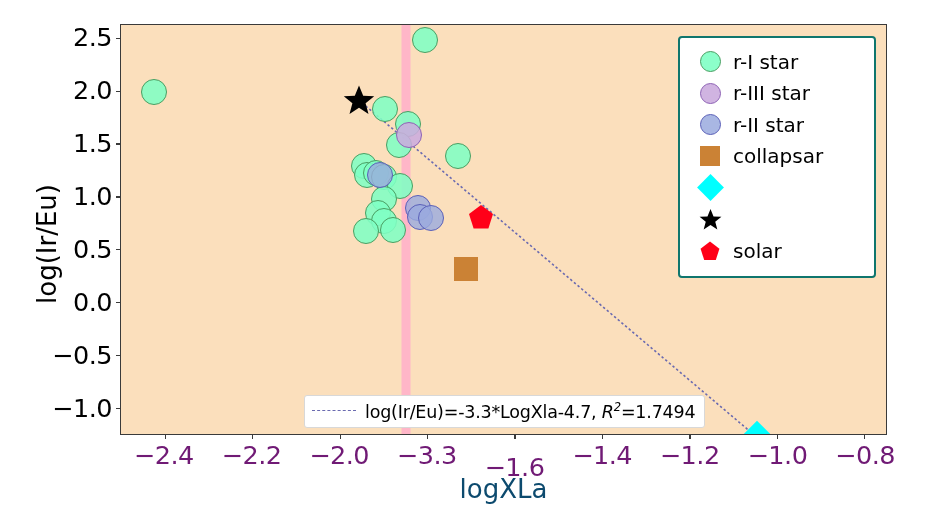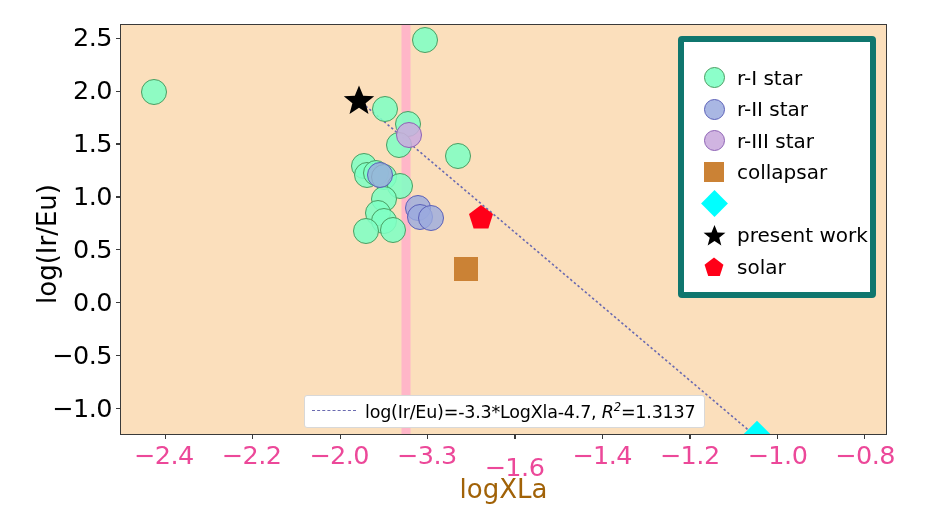--- a/index.html
+++ b/index.html
@@ -10,30 +10,30 @@
   
   #plot-area{position:absolute;left:120px;top:24px;width:767px;height:411px;
              background:#fbdfbc;border:1.3px solid #3a3a3a;box-sizing:border-box;}
   #plot-clip{position:absolute;inset:0;overflow:hidden;}
 
   
   .tick-x{position:absolute;bottom:-5px;width:1.3px;height:5px;background:#3a3a3a;}
   .tick-y{position:absolute;left:-5px;height:1.3px;width:5px;background:#3a3a3a;}
 
   
-  .xticklabel{position:absolute;top:440px;font-size:25.5px;color:#ec4899;
+  .xticklabel{position:absolute;top:440px;font-size:25.5px;color:#701a75;
               transform:translateX(-50%);white-space:nowrap;letter-spacing:-0.5px;}
   .yticklabel{position:absolute;left:112px;font-size:25.5px;color:#000;
               transform:translateY(-50%);white-space:nowrap;text-align:right;
               letter-spacing:-0.5px;}
   .yticklabel span{position:absolute;right:0;top:50%;transform:translateY(-50%);}
 
   
   #xlabel{position:absolute;left:120px;width:767px;top:474px;text-align:center;
-          font-size:26px;color:#a16207;}
+          font-size:26px;color:#0c4a6e;}
   #ylabel{position:absolute;left:-163px;top:229px;width:420px;text-align:center;
           font-size:26px;color:#000;transform:rotate(-90deg);transform-origin:center;}
 
   
   .pt{position:absolute;transform:translate(-50%,-50%);}
   .circ{border-radius:50%;box-sizing:border-box;}
   .m-rI   {width:26px;height:26px;background:rgba(127,255,196,0.88);border:1.6px solid #4a9e62;}
   .m-rII  {width:26px;height:26px;background:rgba(154,170,222,0.80);border:1.6px solid #5b60b8;}
   .m-rIII {width:26px;height:26px;background:rgba(203,172,222,0.88);border:1.6px solid #8e63b5;}
   .m-collapsar{width:24px;height:24px;background:#cb8235;}
@@ -41,22 +41,22 @@
 
   
   #nsm-line{position:absolute;top:0;bottom:0;width:9px;background:#ffb6c8;
             transform:translateX(-50%);}
 
   
   #fit-line{position:absolute;inset:0;pointer-events:none;}
 
   
   #legend{position:absolute;left:677px;top:35px;width:198px;
-          background:#fff;border:6px solid #0f766e;border-radius:4px;
-          padding:20px 10px 9px 9px;box-sizing:border-box;}
+          background:#fff;border:2px solid #0f766e;border-radius:4px;
+          padding:8px 10px 9px 9px;box-sizing:border-box;}
   .leg-row{display:flex;align-items:center;height:31.5px;}
   .leg-icon{width:42px;display:flex;align-items:center;justify-content:center;flex:0 0 42px;}
   .leg-txt{font-size:20px;color:#000;white-space:nowrap;padding-left:2px;}
   .li-circ{border-radius:50%;box-sizing:border-box;width:21px;height:21px;}
   .li-rI  {background:rgba(127,255,196,0.9);border:1.5px solid #4a9e62;}
   .li-rII {background:rgba(154,170,222,0.85);border:1.5px solid #5b60b8;}
   .li-rIII{background:rgba(203,172,222,0.9);border:1.5px solid #8e63b5;}
   .li-sq  {width:20px;height:20px;background:#cb8235;}
   .li-dia {width:19px;height:19px;background:#0ff;transform:rotate(45deg);}
   .li-nsm {width:34px;height:4px;background:#ffb6c8;}
@@ -136,44 +136,44 @@
     <div class="tick-y" style="top:16.02%;"></div>
     <div class="tick-y" style="top:28.94%;"></div>
     <div class="tick-y" style="top:41.86%;"></div>
     <div class="tick-y" style="top:54.78%;"></div>
     <div class="tick-y" style="top:67.70%;"></div>
     <div class="tick-y" style="top:80.62%;"></div>
     <div class="tick-y" style="top:93.54%;"></div>
 
     <div id="eqbox" style="left:183px;top:370px;">
       <span class="dash"></span>
-      <span class="eqtxt"><span>log(Ir/Eu)=-3.3*LogXla-4.7, </span><i>R</i><sup>2</sup><span>=1.3137</span></span>
+      <span class="eqtxt"><span>log(Ir/Eu)=-3.3*LogXla-4.7, </span><i>R</i><sup>2</sup><span>=1.7494</span></span>
     </div>
 
     <div id="legend" style="left:557px;top:11px;">
 
       <div class="leg-row">
         <span class="leg-icon">
           <span class="li-circ li-rI"></span>
           </span>
         <span class="leg-txt">r-I star</span>
       </div>
 
       <div class="leg-row">
         <span class="leg-icon">
+          <span class="li-circ li-rIII"></span>
+          </span>
+        <span class="leg-txt">r-III star</span>
+      </div>
+
+      <div class="leg-row">
+        <span class="leg-icon">
           <span class="li-circ li-rII"></span>
           </span>
         <span class="leg-txt">r-II star</span>
-      </div>
-
-      <div class="leg-row">
-        <span class="leg-icon">
-          <span class="li-circ li-rIII"></span>
-          </span>
-        <span class="leg-txt">r-III star</span>
       </div>
 
       <div class="leg-row">
         <span class="leg-icon">
           <span class="li-sq"></span>
           </span>
         <span class="leg-txt">collapsar</span>
       </div>
 
       <div class="leg-row">
@@ -182,21 +182,20 @@
           </span>
       </div>
 
 
       <div class="leg-row">
         <span class="leg-icon">
           <svg width="23" height="23" viewBox="0 0 32 32">
             <polygon points="16,1.5 20.2,11.8 31.2,12.3 22.6,19.3 25.5,30 16,23.8 6.5,30 9.4,19.3 0.8,12.3 11.8,11.8" fill="#000"></polygon>
           </svg>
           </span>
-        <span class="leg-txt">present work</span>
       </div>
 
       <div class="leg-row">
         <span class="leg-icon">
           <svg width="22" height="22" viewBox="0 0 28 28">
             <polygon points="14,2 26,11 21.4,25.5 6.6,25.5 2,11" fill="#ff0018"></polygon>
           </svg>
           </span>
         <span class="leg-txt">solar</span>
       </div>

